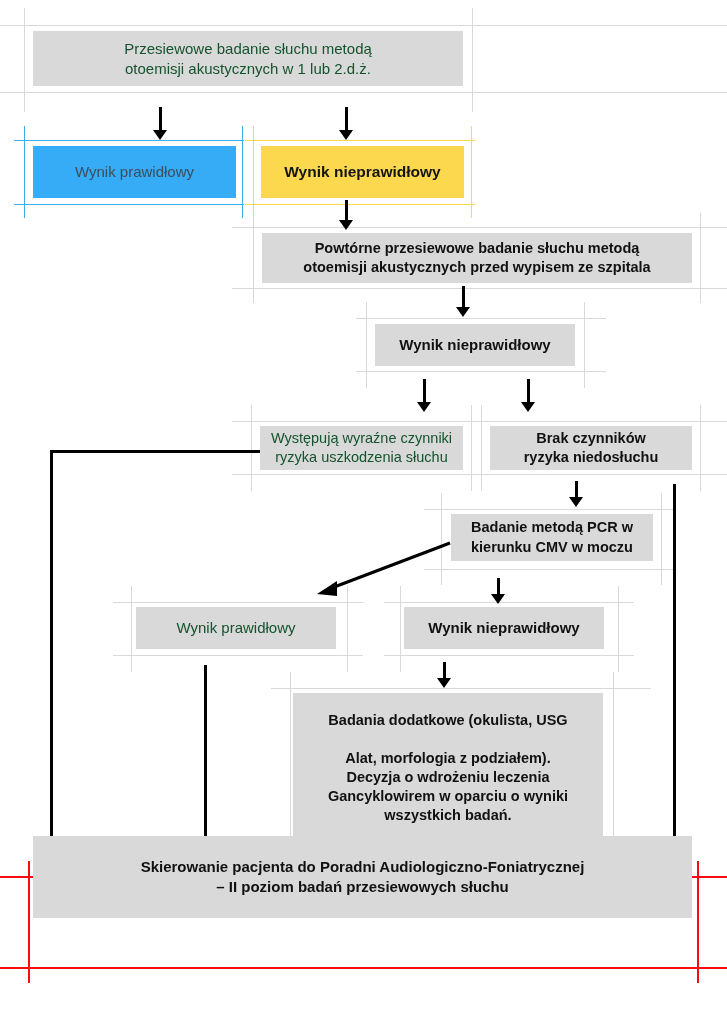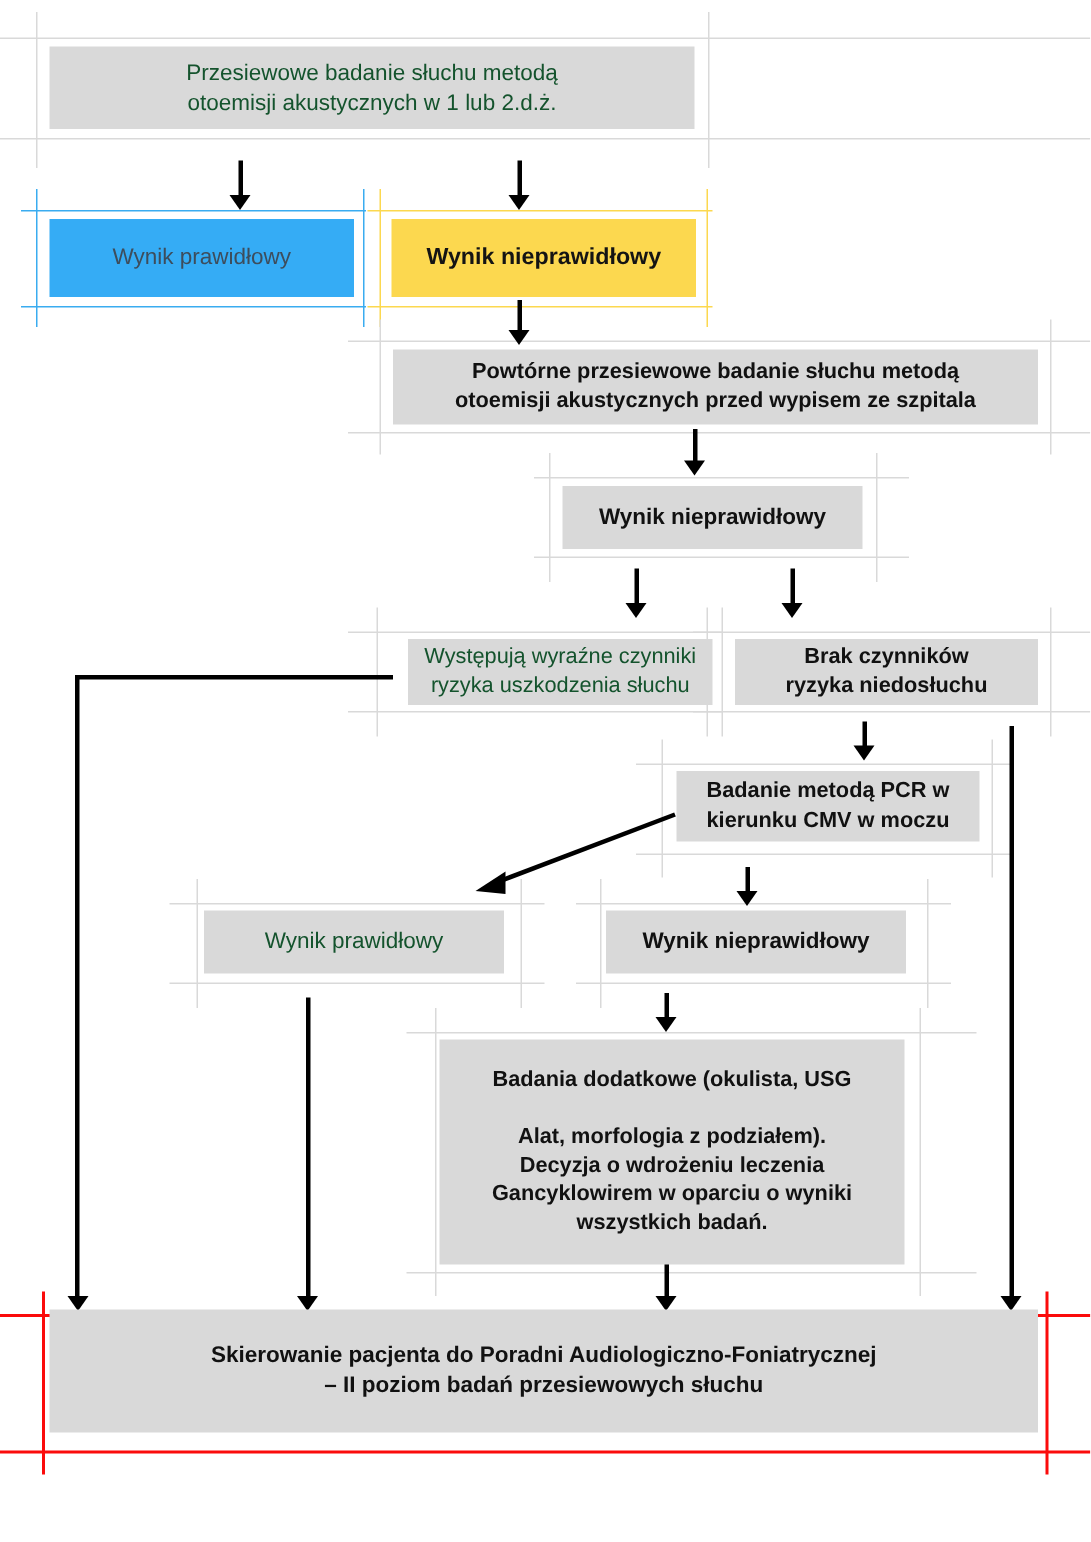--- a/index.html
+++ b/index.html
@@ -193,21 +193,21 @@
     <span class="txt">
       <span>Powtórne przesiewowe badanie słuchu metodą</span><br>
       <span>otoemisji akustycznych przed wypisem ze szpitala</span>
     </span>
   </div>
 
   <div class="node gray-bold" style="left:375px; top:324px; width:200px; height:42px; font-size:15px;">
     <span class="txt">Wynik nieprawidłowy</span>
   </div>
 
-  <div class="node gray" style="left:272px; top:426px; width:203px; height:44px; font-size:14.5px;">
+  <div class="node gray" style="left:260px; top:426px; width:203px; height:44px; font-size:14.5px;">
     <span class="txt">
       <span>Występują wyraźne czynniki</span><br>
       <span>ryzyka uszkodzenia słuchu</span>
     </span>
   </div>
 
   <div class="node gray-bold" style="left:490px; top:426px; width:202px; height:44px; font-size:14.5px;">
     <span class="txt">
       <span>Brak czynników</span><br>
       <span>ryzyka niedosłuchu</span>
@@ -233,20 +233,20 @@
     <span class="txt">
       <span>Badania dodatkowe (okulista, USG</span><br>
       <br>
       <span>Alat, morfologia z podziałem).</span><br>
       <span>Decyzja o wdrożeniu leczenia</span><br>
       <span>Gancyklowirem w oparciu o wyniki</span><br>
       <span>wszystkich badań.</span>
     </span>
   </div>
 
-  <div class="node gray-bold" style="left:33px; top:873px; width:659px; height:82px; font-size:15px;">
+  <div class="node gray-bold" style="left:33px; top:836px; width:659px; height:82px; font-size:15px;">
     <span class="txt">
       <span>Skierowanie pacjenta do Poradni Audiologiczno-Foniatrycznej</span><br>
       <span>– II poziom badań przesiewowych słuchu</span>
     </span>
   </div>
 
 </div>
 
 </body></html>

